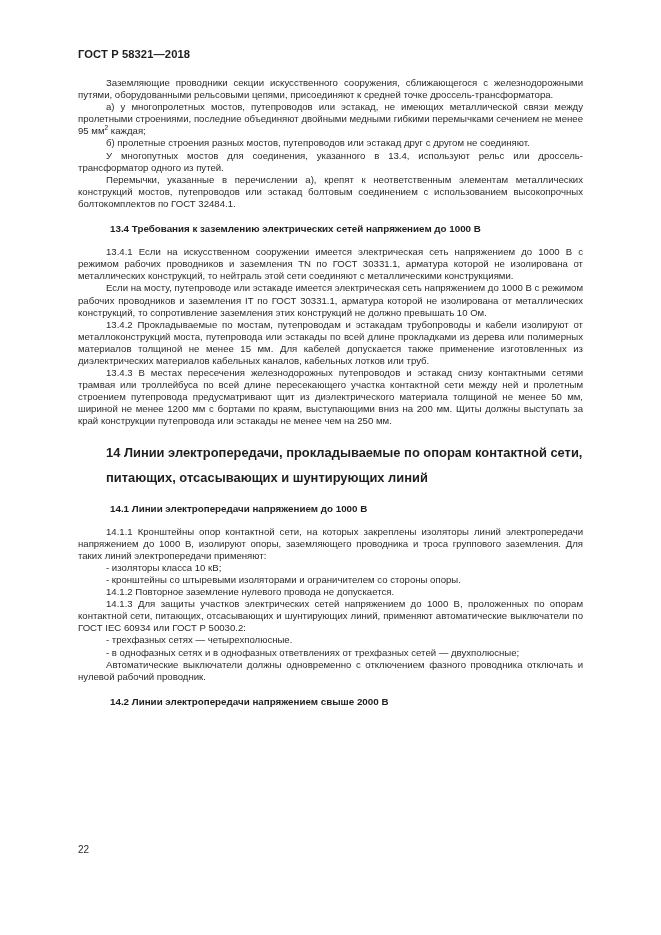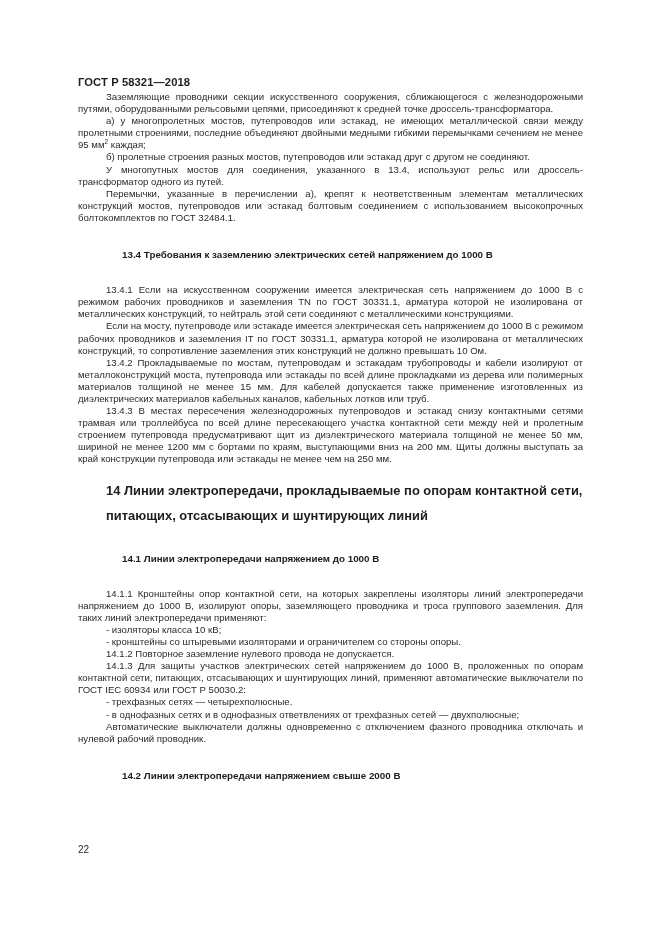--- a/index.html
+++ b/index.html
@@ -1,22 +1,22 @@
 <!DOCTYPE html>
 <html><head>
 <meta charset="utf-8">
 <style>
   html, body { margin: 0; padding: 0; background: #ffffff; }
   body { width: 661px; height: 935px; position: relative; overflow: hidden;
          font-family: "Liberation Sans", sans-serif; color: #2a2a2a; }
   .page { position: absolute; left: 0; top: 0; width: 661px; height: 935px; background: #fff; }
-  .hdr { position: absolute; left: 78px; top: 76px; font-size: 11.2px; font-weight: bold; color: #1e1e1e; letter-spacing: 0.1px; }
-  .body { position: absolute; left: 78px; top: 91px; width: 505px; font-size: 9.6px; line-height: 12.1px; text-align: justify; }
+  .hdr { position: absolute; left: 78px; top: 48px; font-size: 11.2px; font-weight: bold; color: #1e1e1e; letter-spacing: 0.1px; }
+  .body { position: absolute; left: 78px; top: 77px; width: 505px; font-size: 9.6px; line-height: 12.1px; text-align: justify; }
   .p { margin: 0; text-indent: 28px; }
-  .h3 { margin: 16px; font-weight: bold; font-size: 9.8px; padding-left: 28px; color: #1e1e1e; }
+  .h3 { margin: 4px; font-weight: bold; font-size: 9.8px; padding-left: 28px; color: #1e1e1e; }
   .h2 { margin: 0; font-weight: bold; font-size: 12.9px; line-height: 25px; padding-left: 28px; text-align: left; color: #1e1e1e; }
   .li { margin: 0; padding-left: 28px; text-indent: 0; }
   sup { font-size: 6.5px; line-height: 0; vertical-align: 4px; }
   .gap-s { height: 7px; }
   .gap-m { height: 9px; }
   .gap-l { height: 12px; }
   .pnum { position: absolute; left: 78px; top: 844px; font-size: 10px; color: #2a2a2a; }
 </style>
 </head>
 <body>

